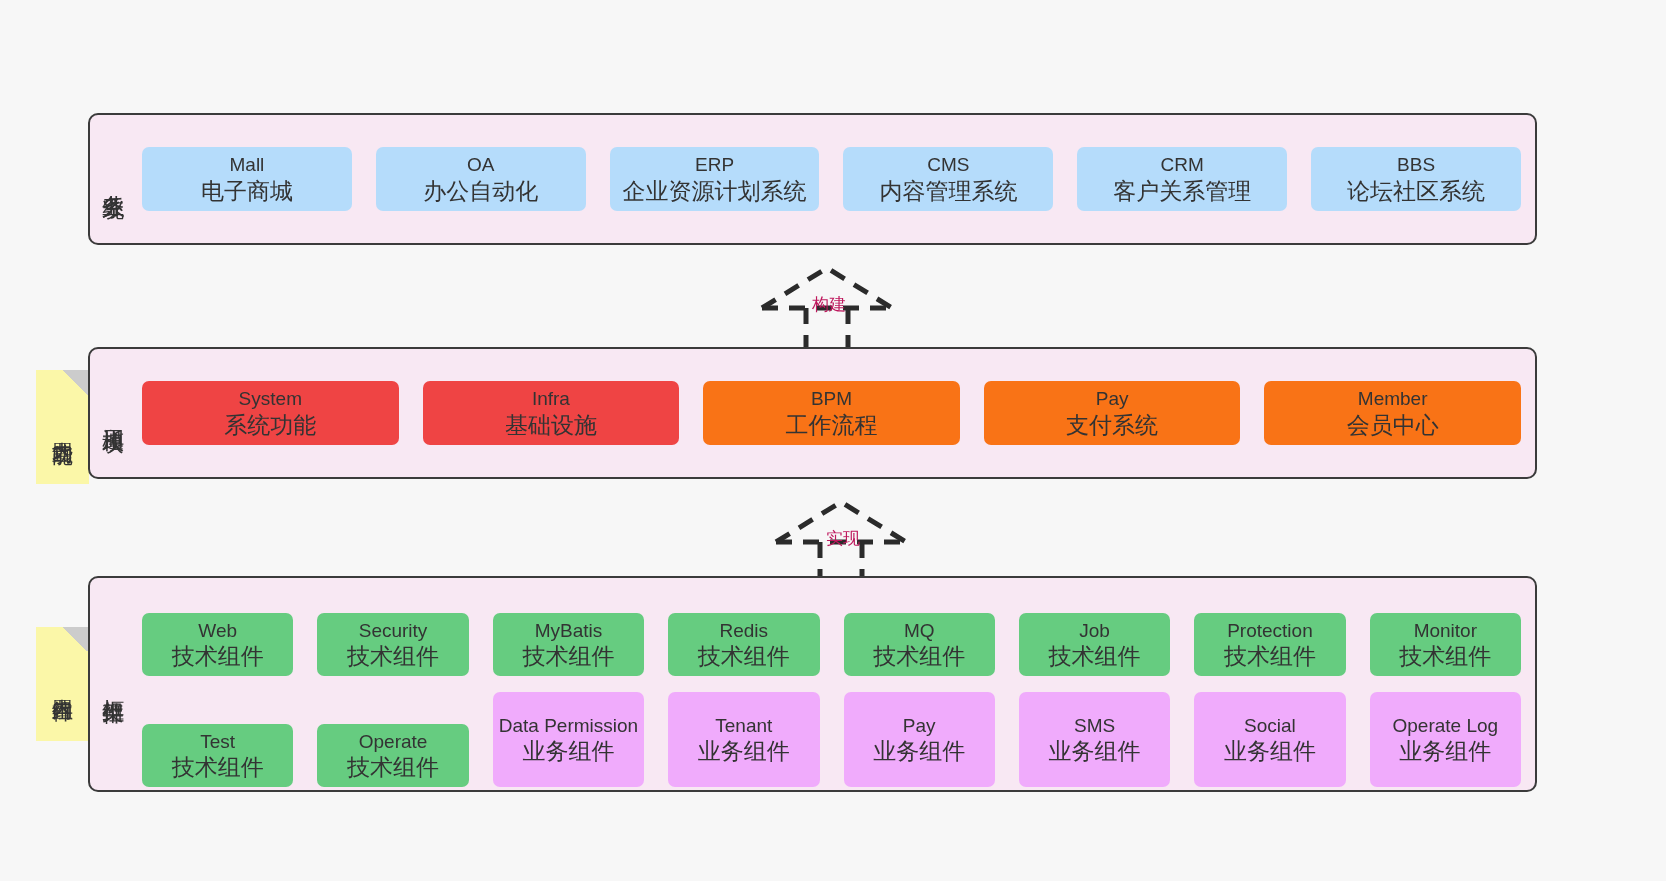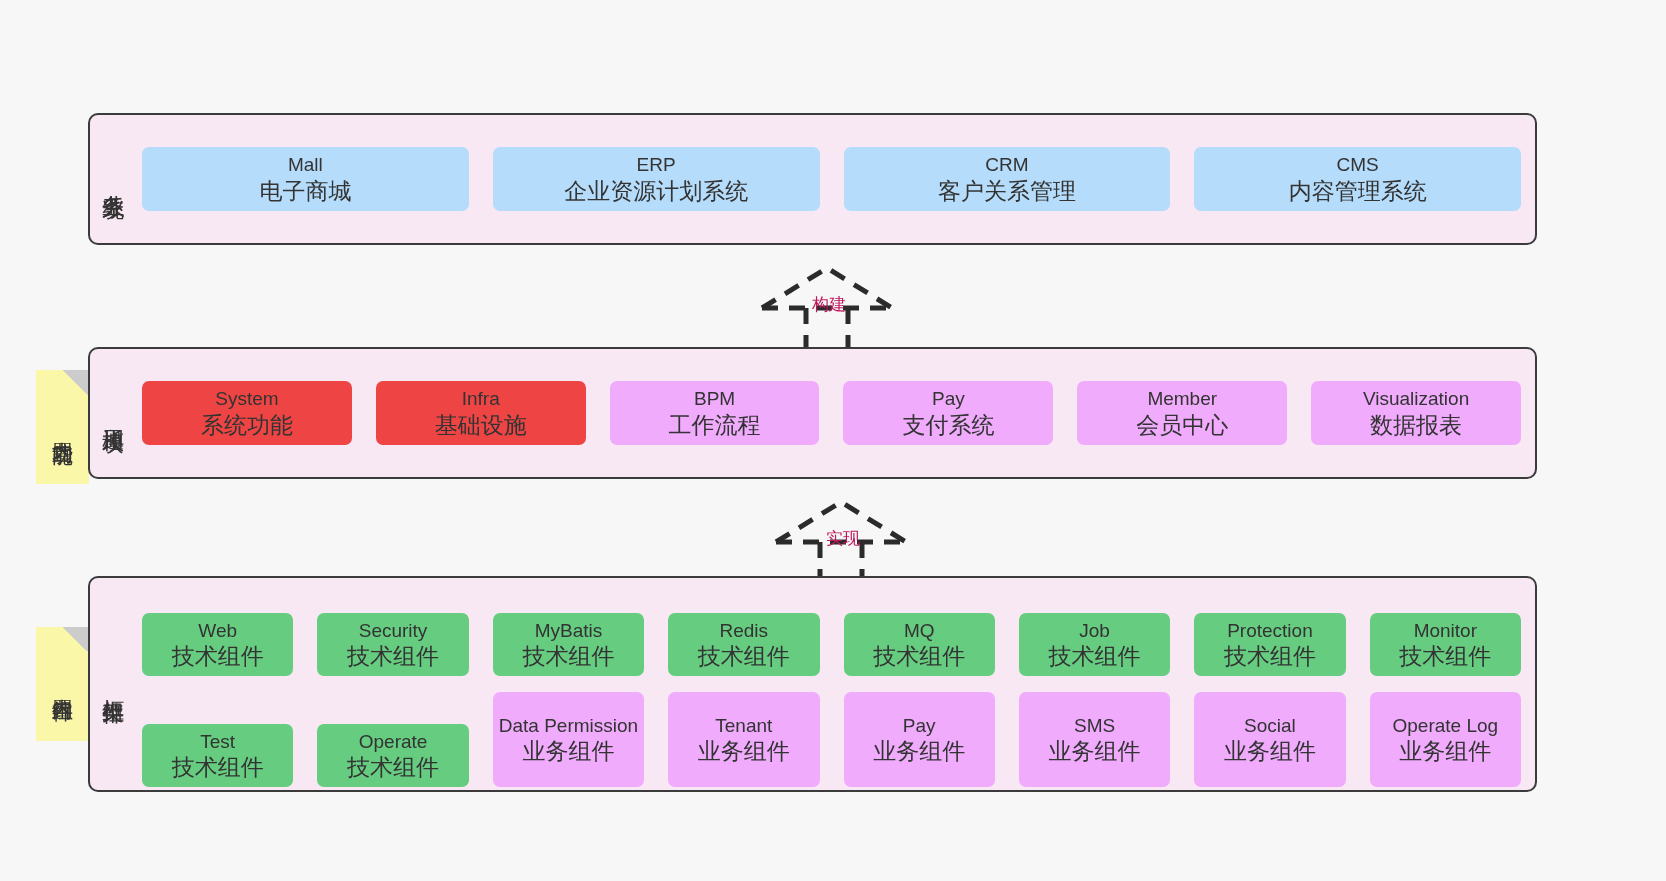--- a/index.html
+++ b/index.html
@@ -82,21 +82,21 @@
     white-space: nowrap;
   }
   .card .cn {
     font-size: 23px;
     white-space: nowrap;
   }
   .card.wrap .en { white-space: normal; }
 
   .c-blue        { background: #b5dcfb; }
   .c-red         { background: #ef4444; }
-  .c-pink        { background: #f0abfc; }
+  .c-pink        { background: #f97316; }
   .c-green       { background: #66cc80; margin-top: 32px; }
   .c-lightgreen  { background: #f0abfc; }
 
   
   .sticky {
     position: absolute;
     box-sizing: border-box;
     background: #fbf7a8;
     display: flex;
     align-items: center;
@@ -135,30 +135,38 @@
 
   <div class="layer" id="layer-business" style="left:88px; top:113px; width:1449px; height:132px;">
     <div class="layer-title">业务系统</div>
     <div class="layer-body">
       <div class="row">
         <div class="card c-blue">
           <span class="en">Mall</span>
           <span class="cn">电子商城</span>
         </div>
         <div class="card c-blue">
+          <span class="en">OA</span>
+          <span class="cn">办公自动化</span>
+        </div>
+        <div class="card c-blue">
           <span class="en">ERP</span>
           <span class="cn">企业资源计划系统</span>
         </div>
         <div class="card c-blue">
+          <span class="en">CMS</span>
+          <span class="cn">内容管理系统</span>
+        </div>
+        <div class="card c-blue">
           <span class="en">CRM</span>
           <span class="cn">客户关系管理</span>
         </div>
         <div class="card c-blue">
-          <span class="en">CMS</span>
-          <span class="cn">内容管理系统</span>
+          <span class="en">BBS</span>
+          <span class="cn">论坛社区系统</span>
         </div>
       </div>
     </div>
   </div>
 
   <svg class="arrow" style="left:752px; top:258px; width:160px; height:92px;" viewBox="0 0 160 92">
     <polyline points="10,50 75,10 140,50" fill="none" stroke="#2b2b2b" stroke-width="5" stroke-dasharray="16 11" stroke-linecap="butt"></polyline>
     <polyline points="10,50 140,50" fill="none" stroke="#2b2b2b" stroke-width="5" stroke-dasharray="16 11"></polyline>
     <polyline points="54,50 54,92" fill="none" stroke="#2b2b2b" stroke-width="5" stroke-dasharray="16 11"></polyline>
     <polyline points="96,50 96,92" fill="none" stroke="#2b2b2b" stroke-width="5" stroke-dasharray="16 11"></polyline>
@@ -187,24 +195,20 @@
           <span class="cn">工作流程</span>
         </div>
         <div class="card c-pink">
           <span class="en">Pay</span>
           <span class="cn">支付系统</span>
         </div>
         <div class="card c-pink">
           <span class="en">Member</span>
           <span class="cn">会员中心</span>
         </div>
-        <div class="card c-pink">
-          <span class="en">Visualization</span>
-          <span class="cn">数据报表</span>
-        </div>
       </div>
     </div>
   </div>
 
   <svg class="arrow" style="left:766px; top:492px; width:160px; height:92px;" viewBox="0 0 160 92">
     <polyline points="10,50 75,10 140,50" fill="none" stroke="#2b2b2b" stroke-width="5" stroke-dasharray="16 11" stroke-linecap="butt"></polyline>
     <polyline points="10,50 140,50" fill="none" stroke="#2b2b2b" stroke-width="5" stroke-dasharray="16 11"></polyline>
     <polyline points="54,50 54,92" fill="none" stroke="#2b2b2b" stroke-width="5" stroke-dasharray="16 11"></polyline>
     <polyline points="96,50 96,92" fill="none" stroke="#2b2b2b" stroke-width="5" stroke-dasharray="16 11"></polyline>
   </svg>

